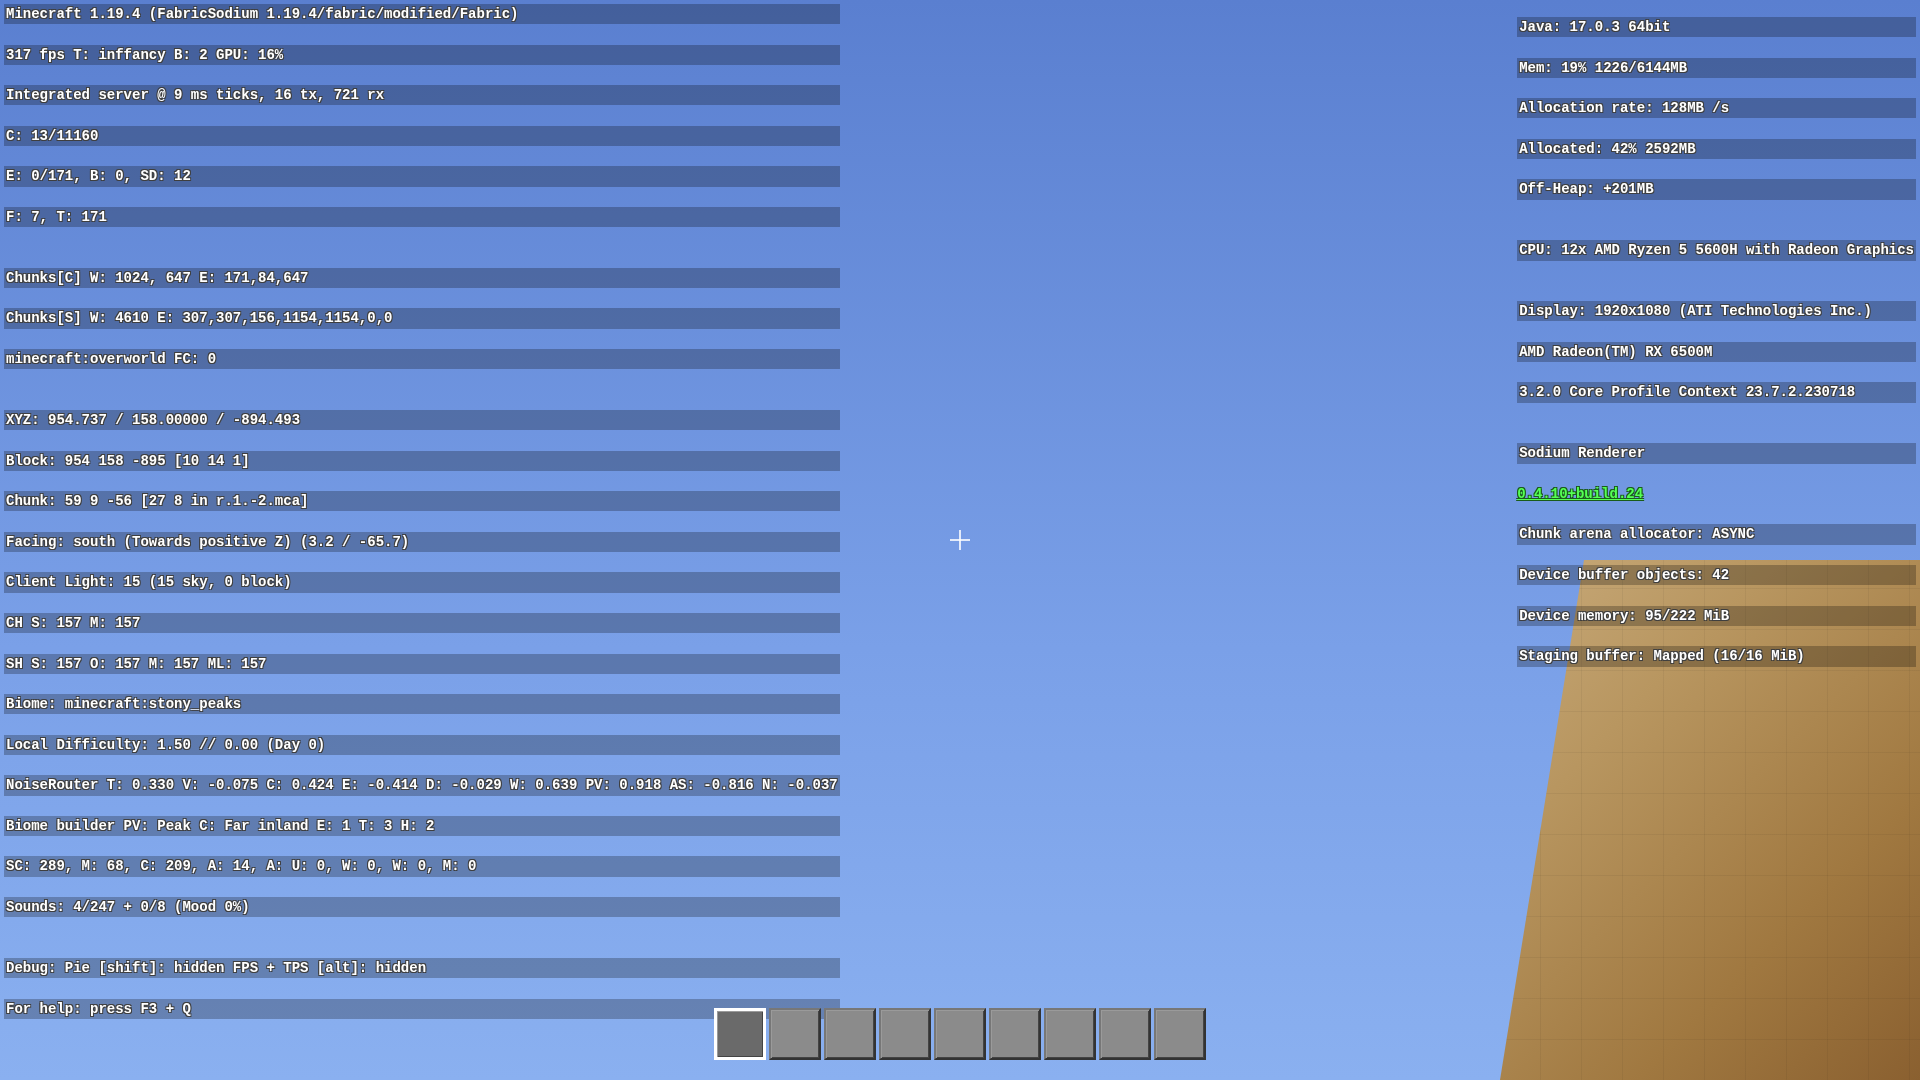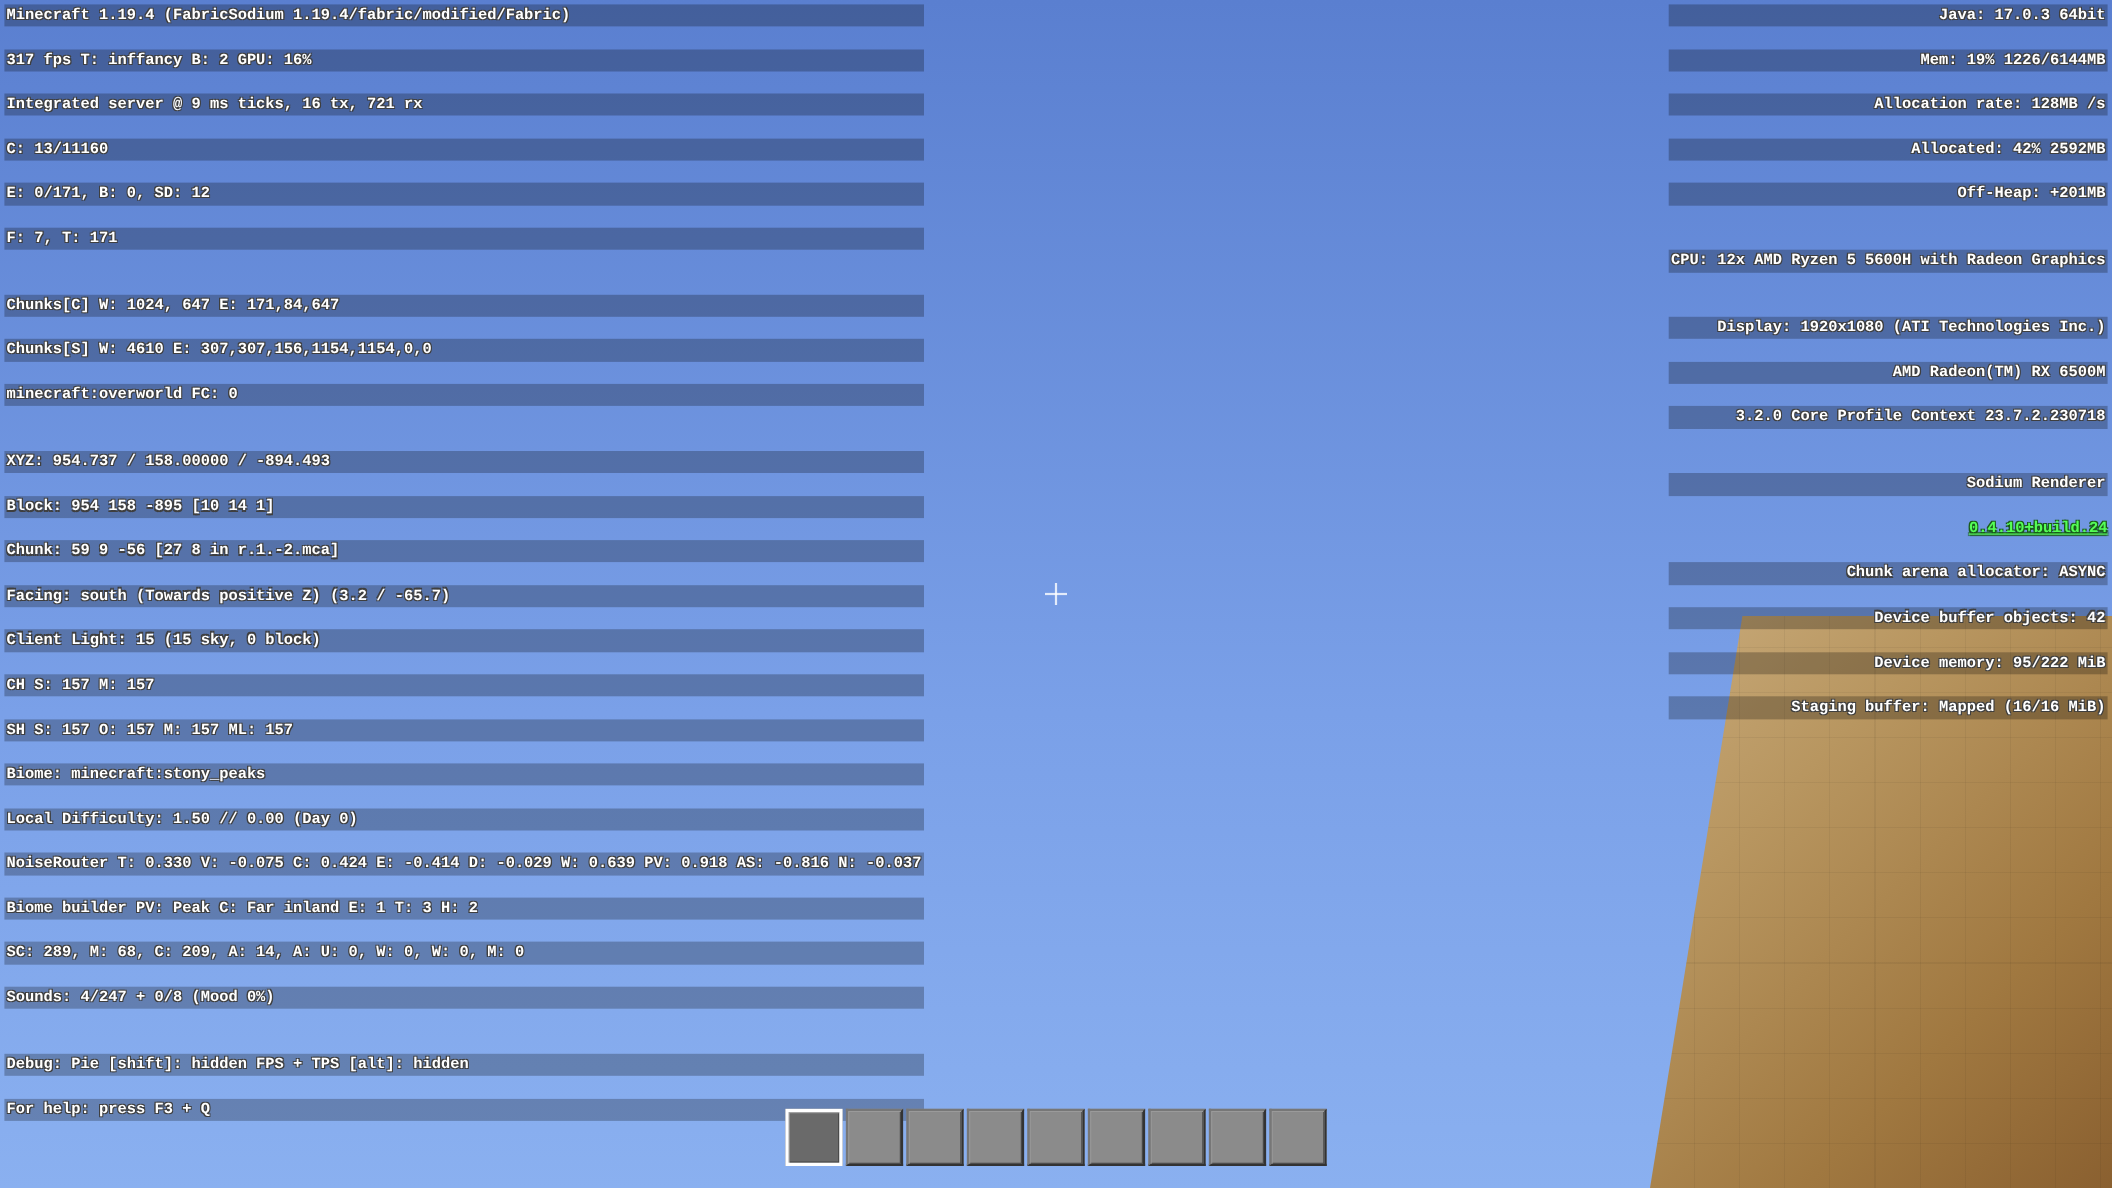--- a/index.html
+++ b/index.html
@@ -105,23 +105,22 @@
     }
 
     .debug-left {
       position: absolute;
       top: 4px;
       left: 4px;
     }
 
     .debug-right {
       position: absolute;
-      top: 4px;
+      top: 17px;
       right: 4px;
-      text-align: right;
     }
 
     .text-green {
       color: #55ff55;
       text-shadow: 1px 1px 0 #1a5c1a, -1px -1px 0 #1a5c1a, 1px -1px 0 #1a5c1a, -1px 1px 0 #1a5c1a;
       text-decoration: underline;
     }
 
     .debug-line {
       display: block;

